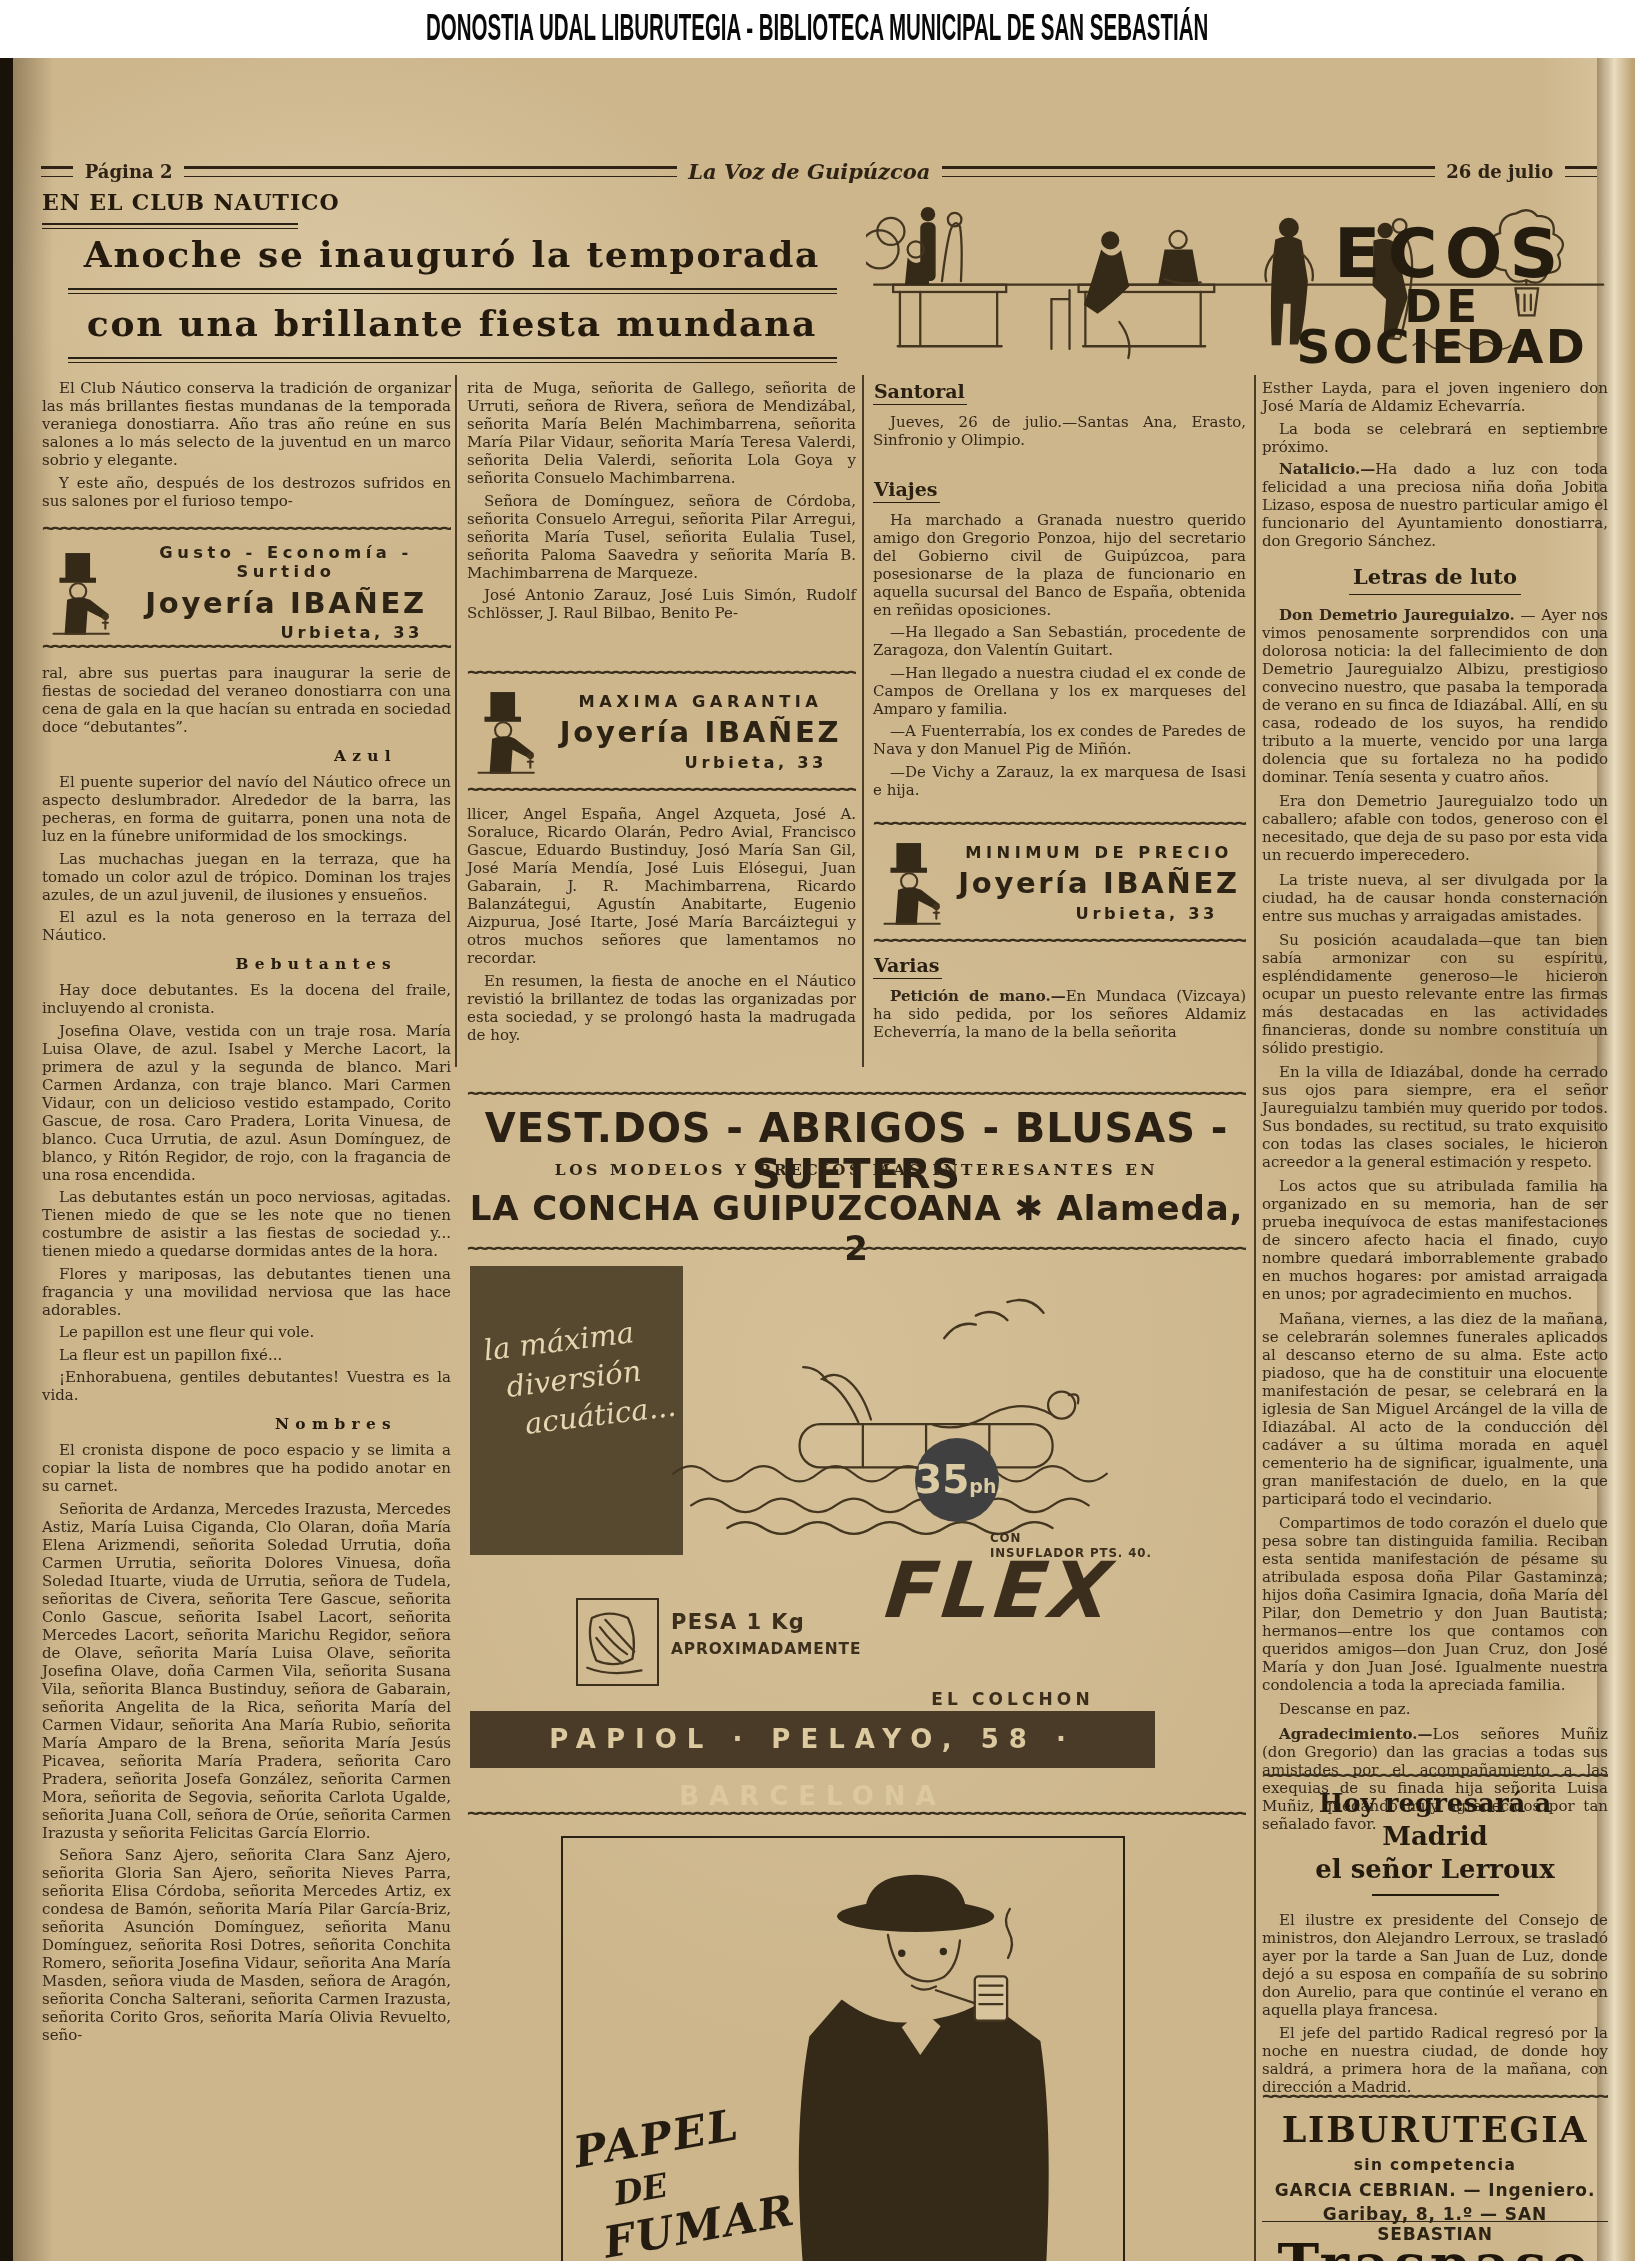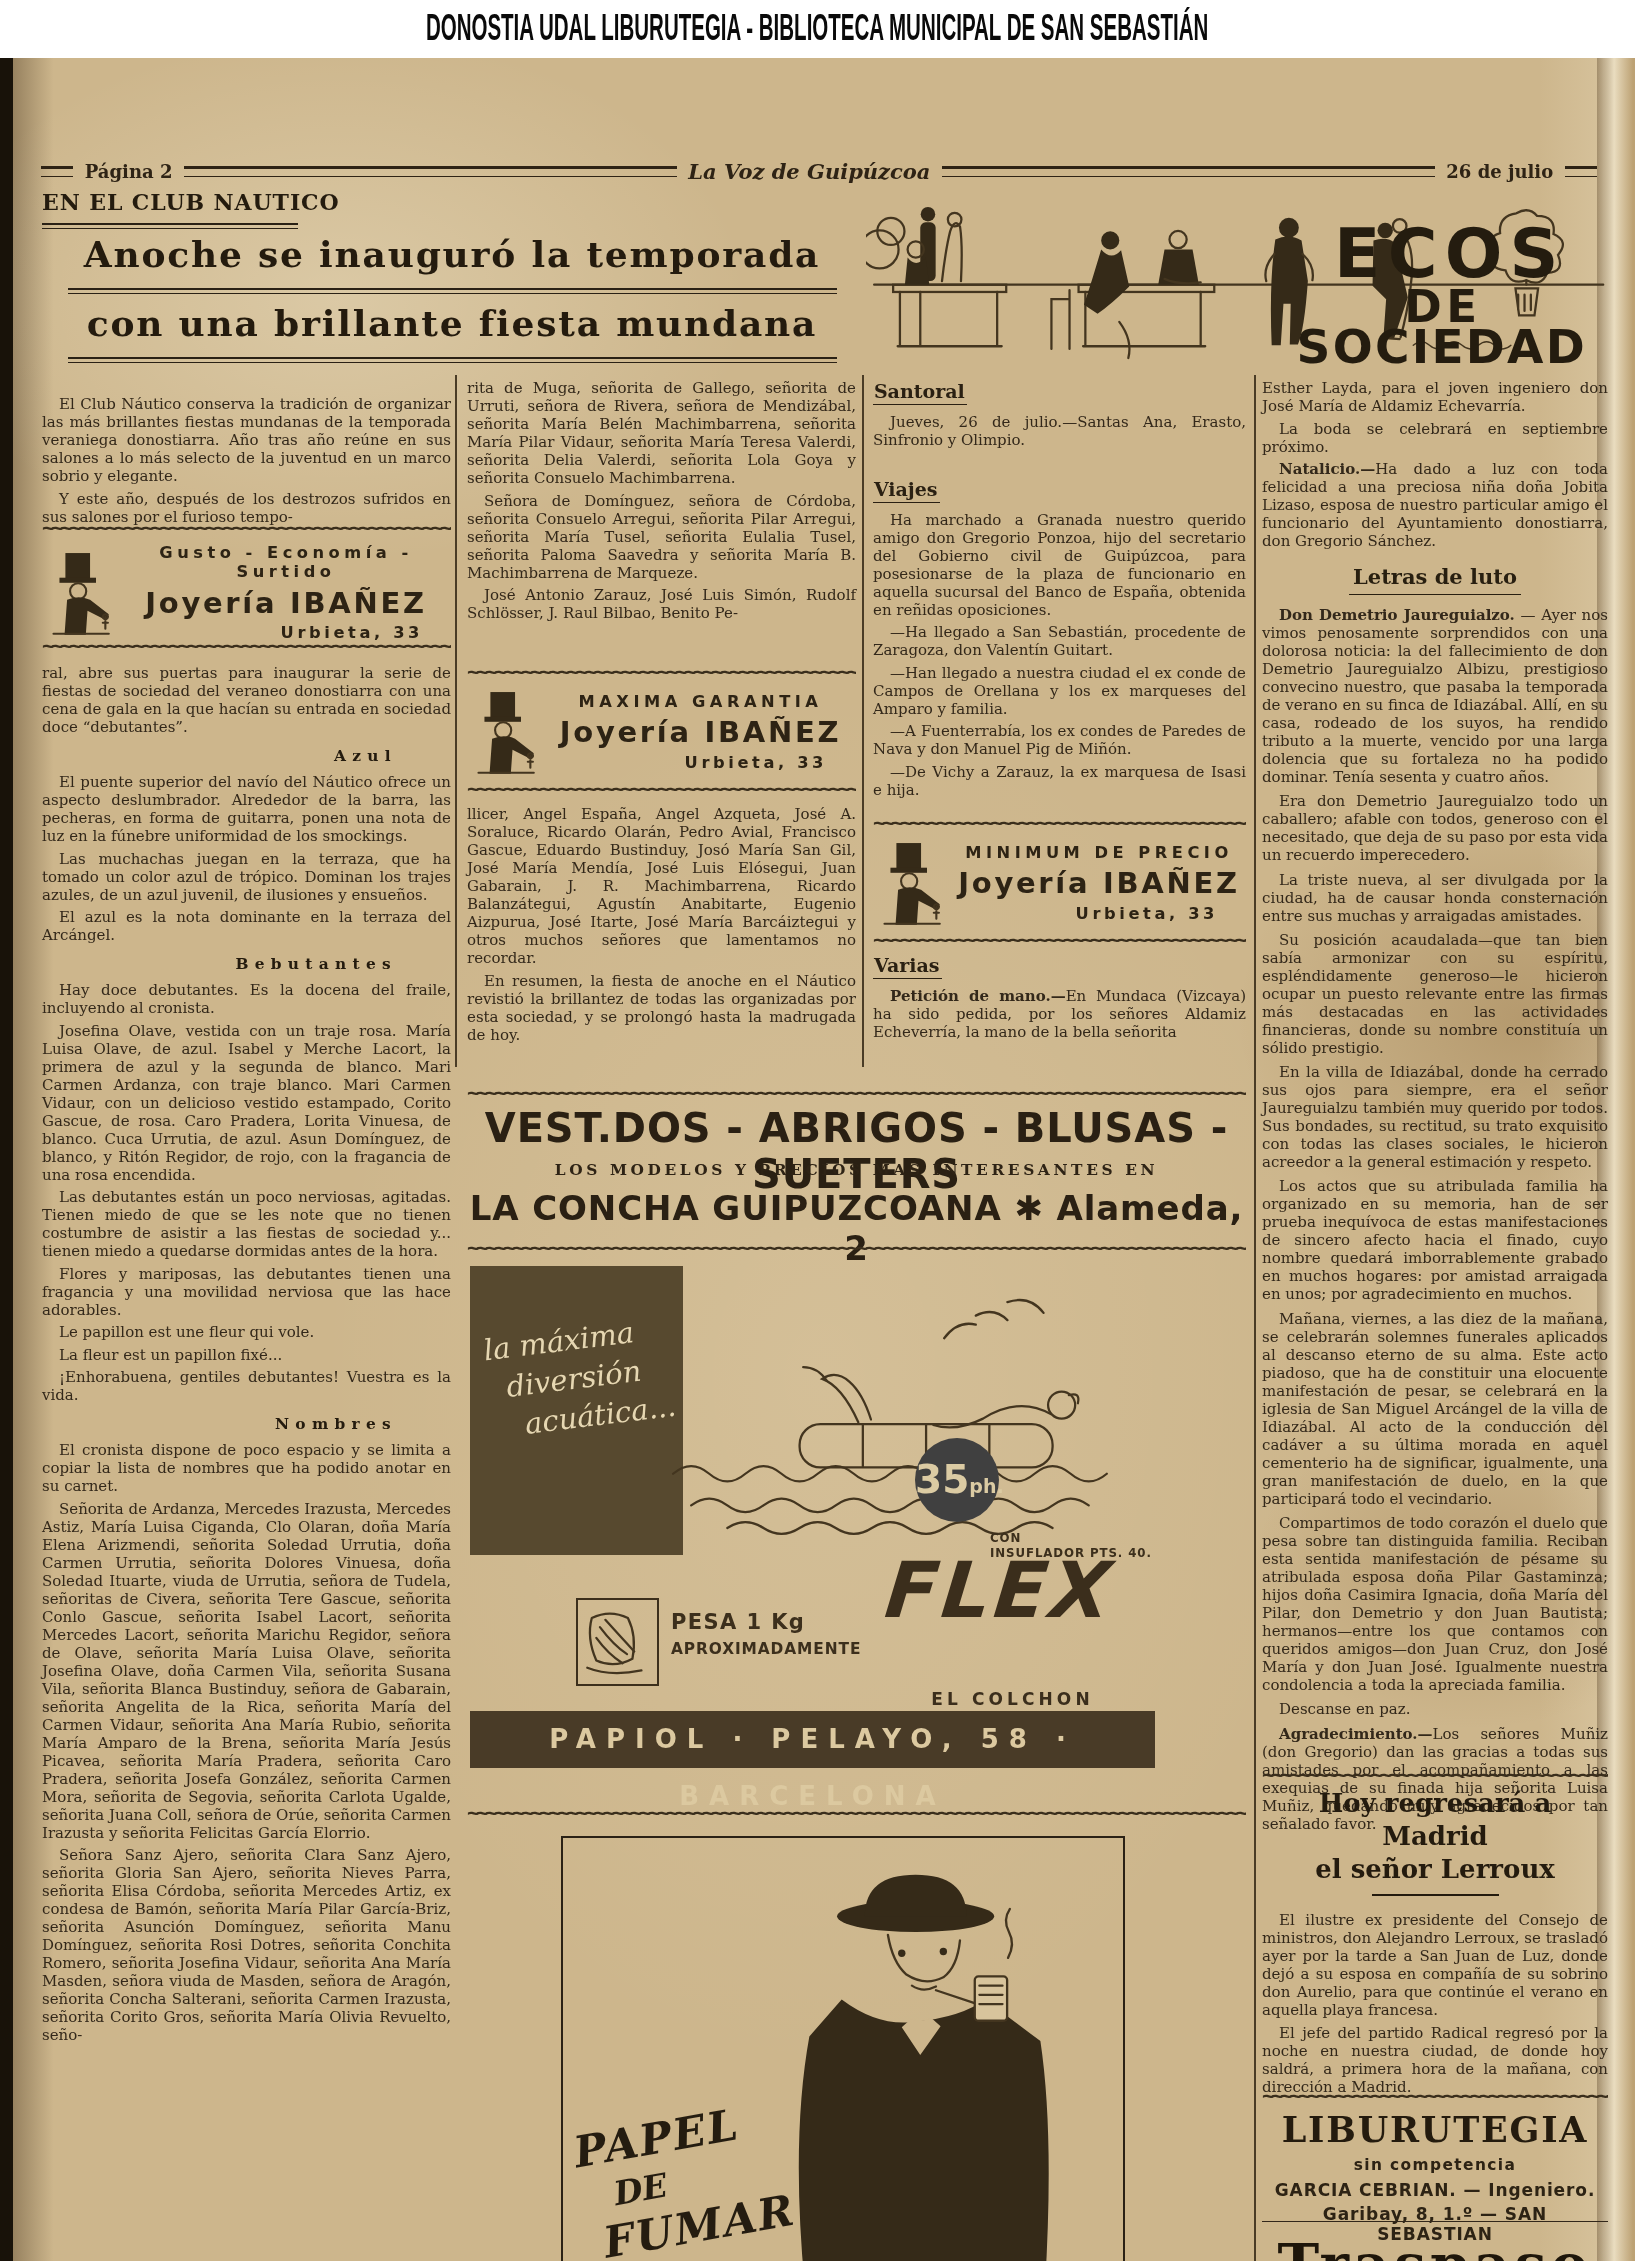--- a/index.html
+++ b/index.html
@@ -165,21 +165,21 @@
       <text x="1035" y="200" font-family="DejaVu Sans" font-weight="bold" font-size="150" letter-spacing="16" fill="#241c0f">ECOS</text>
       <text x="1190" y="300" font-family="DejaVu Sans" font-weight="bold" font-size="100" letter-spacing="10" fill="#241c0f">DE</text>
       <text x="952" y="392" font-family="DejaVu Sans" font-weight="bold" font-size="104" letter-spacing="5" fill="#241c0f">SOCIEDAD</text>
     </svg>
   </div>
 
   <div class="abs vrule" style="left:455px;top:375px;height:692px;"></div>
   <div class="abs vrule" style="left:862px;top:375px;height:692px;"></div>
   <div class="abs vrule" style="left:1254px;top:375px;height:2080px;"></div>
 
-  <div class="abs coltext" style="left:42px;top:379px;width:409px;margin-top:16px;">
+  <div class="abs coltext" style="left:42px;top:379px;width:409px;">
     <p class="para">El Club Náutico conserva la tradición de organizar las más brillantes fiestas mundanas de la temporada veraniega donostiarra. Año tras año reúne en sus salones a lo más selecto de la juventud en un marco sobrio y elegante.</p>
     <p class="para">Y este año, después de los destrozos sufridos en sus salones por el furioso tempo-</p>
   </div>
   <div class="abs wavy" style="left:42px;top:519px;width:409px;">~~~~~~~~~~~~~~~~~~~~~~~~~~~~~~~~~~~~~~~~~~~~~~~~~~~~~~~~~~~~~~~~~~~~~~~~~~~~~~~~~~~~~~~~~~</div>
   <div class="abs ibanez" style="left:45px;top:543px;width:405px;">
     <svg width="68" height="90" viewBox="0 0 160 200">
       <rect class="fillink" x="48" y="6" width="58" height="62"></rect>
         <rect class="fillink" x="34" y="64" width="86" height="12"></rect>
       <circle class="ink" cx="78" cy="96" r="19"></circle>
       <path class="fillink" d="M52,116 q28,-12 54,0 l44,34 l-6,14 l-44,-22 l-4,56 h-50 z"></path>
@@ -191,21 +191,21 @@
       <div class="ib-name">Joyería IBAÑEZ</div>
       <div class="ib-addr">Urbieta, 33</div>
     </div>
   </div>
   <div class="abs wavy" style="left:42px;top:637px;width:409px;">~~~~~~~~~~~~~~~~~~~~~~~~~~~~~~~~~~~~~~~~~~~~~~~~~~~~~~~~~~~~~~~~~~~~~~~~~~~~~~~~~~~~~~~~~~</div>
   <div class="abs coltext" style="left:42px;top:664px;width:409px;">
     <p class="para" style="text-indent:0;">ral, abre sus puertas para inaugurar la serie de fiestas de sociedad del veraneo donostiarra con una cena de gala en la que hacían su entrada en sociedad doce “debutantes”.</p>
     <div class="subhead">Azul</div>
     <p class="para">El puente superior del navío del Náutico ofrece un aspecto deslumbrador. Alrededor de la barra, las pecheras, en forma de guitarra, ponen una nota de luz en la fúnebre uniformidad de los smockings.</p>
     <p class="para">Las muchachas juegan en la terraza, que ha tomado un color azul de trópico. Dominan los trajes azules, de un azul juvenil, de ilusiones y ensueños.</p>
-    <p class="para">El azul es la nota dominante en la terraza del Arcángel.</p>
+    <p class="para">El azul es la nota generoso en la terraza del Náutico.</p>
     <div class="subhead">Bebutantes</div>
     <p class="para">Hay doce debutantes. Es la docena del fraile, incluyendo al cronista.</p>
     <p class="para">Josefina Olave, vestida con un traje rosa. María Luisa Olave, de azul. Isabel y Merche Lacort, la primera de azul y la segunda de blanco. Mari Carmen Ardanza, con traje blanco. Mari Carmen Vidaur, con un delicioso vestido estampado, Corito Gascue, de rosa. Caro Pradera, Lorita Vinuesa, de blanco. Cuca Urrutia, de azul. Asun Domínguez, de blanco, y Ritón Regidor, de rojo, con la fragancia de una rosa encendida.</p>
     <p class="para">Las debutantes están un poco nerviosas, agitadas. Tienen miedo de que se les note que no tienen costumbre de asistir a las fiestas de sociedad y... tienen miedo a quedarse dormidas antes de la hora.</p>
     <p class="para">Flores y mariposas, las debutantes tienen una fragancia y una movilidad nerviosa que las hace adorables.</p>
     <p class="para">Le papillon est une fleur qui vole.</p>
     <p class="para">La fleur est un papillon fixé...</p>
     <p class="para">¡Enhorabuena, gentiles debutantes! Vuestra es la vida.</p>
     <div class="subhead">Nombres</div>
     <p class="para">El cronista dispone de poco espacio y se limita a copiar la lista de nombres que ha podido anotar en su carnet.</p>

